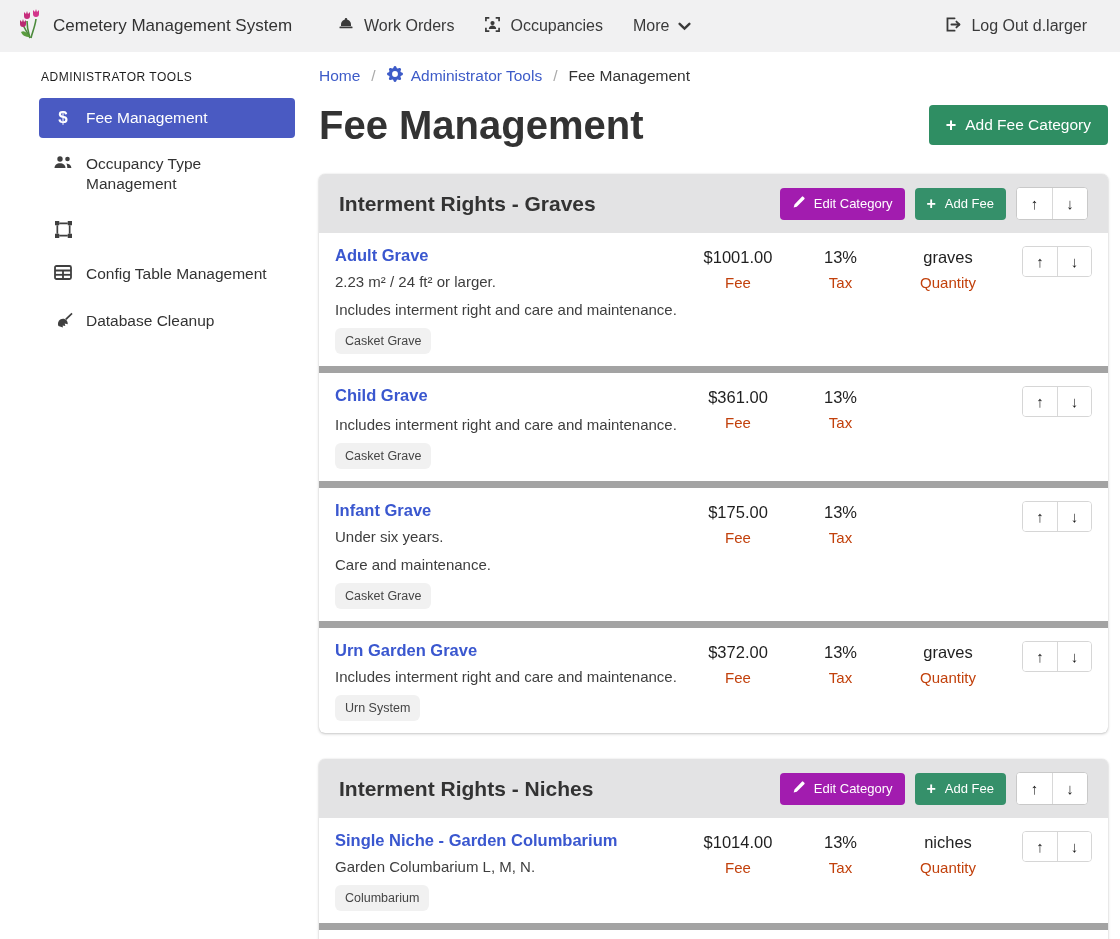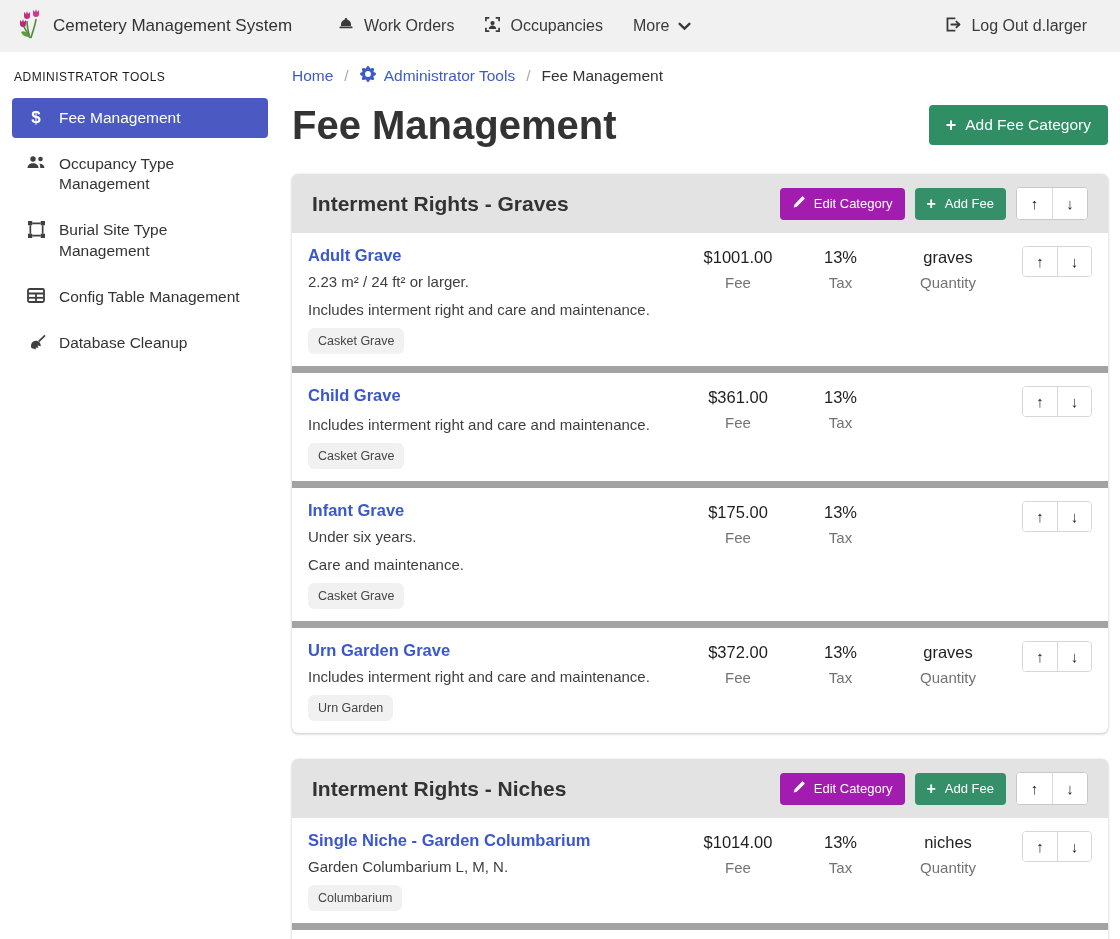--- a/index.html
+++ b/index.html
@@ -20,21 +20,21 @@
   .brand { display: flex; align-items: center; gap: 9px; margin-right: 30px; cursor: pointer; }
   .brand-title { font-size: 17px; font-weight: normal; color: #333; white-space: nowrap; }
   .nav-item {
     display: flex; align-items: center; gap: 9px;
     margin: 0 15px; font-size: 16px; color: #3a3a3a; cursor: pointer; white-space: nowrap;
   }
   .nav-spacer { flex: 1; }
   .nav-item svg { flex: none; }
 
   
-  .layout { display: flex; height: 887px; }
+  .layout { display: flex; height: 887px; padding-left: 27px; }
   .sidebar { width: 280px; flex: none; padding: 12px; }
   .sidebar-heading {
     font-size: 12px; color: #1d1d1d; letter-spacing: .5px;
     margin: 6px 2px 14px 2px; font-weight: 400;
   }
   .side-item {
     display: flex; align-items: flex-start; gap: 13px;
     padding: 10px 12px 10px 14px; margin-bottom: 6px;
     border-radius: 4px; font-size: 15.5px; line-height: 1.3;
     color: #333; cursor: pointer;
@@ -94,21 +94,21 @@
   .fee-note { font-size: 15px; color: #3e3e3e; margin-top: 11px; }
   .badge {
     display: inline-block; background: #f1f1f1; border-radius: 6px;
     padding: 6px 10px; font-size: 12.5px; color: #454545; margin-top: 10px;
   }
   .fee-col { text-align: center; flex: none; padding-top: 2px; }
   .col-fee { width: 110px; }
   .col-tax { width: 95px; }
   .col-qty { width: 120px; }
   .fee-col .val { font-size: 16.5px; color: #1f1f1f; }
-  .fee-col .lbl { font-size: 15px; color: #737373; margin-top: 7px; }
+  .fee-col .lbl { font-size: 15px; color: #c2410c; margin-top: 7px; }
   .fee-row .arrow-group { margin-left: 14px; flex: none; }
   .hidden-col { visibility: hidden; }
 </style>
 </head>
 <body>
 
 <header class="navbar">
   <div class="brand">
     <span>
       <svg width="26" height="30" viewBox="0 0 26 30">
@@ -195,21 +195,20 @@
       <span>Occupancy Type Management</span>
     </div>
 
     <div class="side-item">
       <span class="ico">
         <svg width="17" height="17" viewBox="0 0 16 16" fill="#3f3f3f">
           <path d="M0 0h4v4H0zM12 0h4v4h-4zM0 12h4v4H0zM12 12h4v4h-4z"></path>
           <path d="M4 1.4h8v1.6H4zM4 13h8v1.6H4zM1.4 4h1.6v8H1.4zM13 4h1.6v8H13z"></path>
         </svg>
       </span>
-      <span>Burial Site Type Management</span>
     </div>
 
     <div class="side-item">
       <span class="ico">
         <svg width="18" height="15" viewBox="0 0 18 15">
           <rect x="1" y="1" width="16" height="13" rx="1.5" fill="none" stroke="#3f3f3f" stroke-width="1.8"></rect>
           <path d="M1 5.5h16M9 5.5v8.5" stroke="#3f3f3f" stroke-width="1.8"></path>
           <path d="M1 9.8h16" stroke="#3f3f3f" stroke-width="1.8"></path>
         </svg>
       </span>
@@ -362,21 +361,21 @@
                   <span>↓</span>
                 </button>
     </div>
   </div>
 
   <div class="fee-row">
     <div class="fee-left">
       <a class="fee-name">Urn Garden Grave</a>
       <div class="fee-desc">Includes interment right and care and maintenance.</div>
       
-      <div><span class="badge">Urn Garden</span></div>
+      <div><span class="badge">Urn System</span></div>
     </div>
     <div class="fee-col col-fee">
       <div class="val">$372.00</div>
       <div class="lbl">Fee</div>
     </div>
     <div class="fee-col col-tax">
       <div class="val">13%</div>
       <div class="lbl">Tax</div>
     </div>
     <div class="fee-col col-qty">

